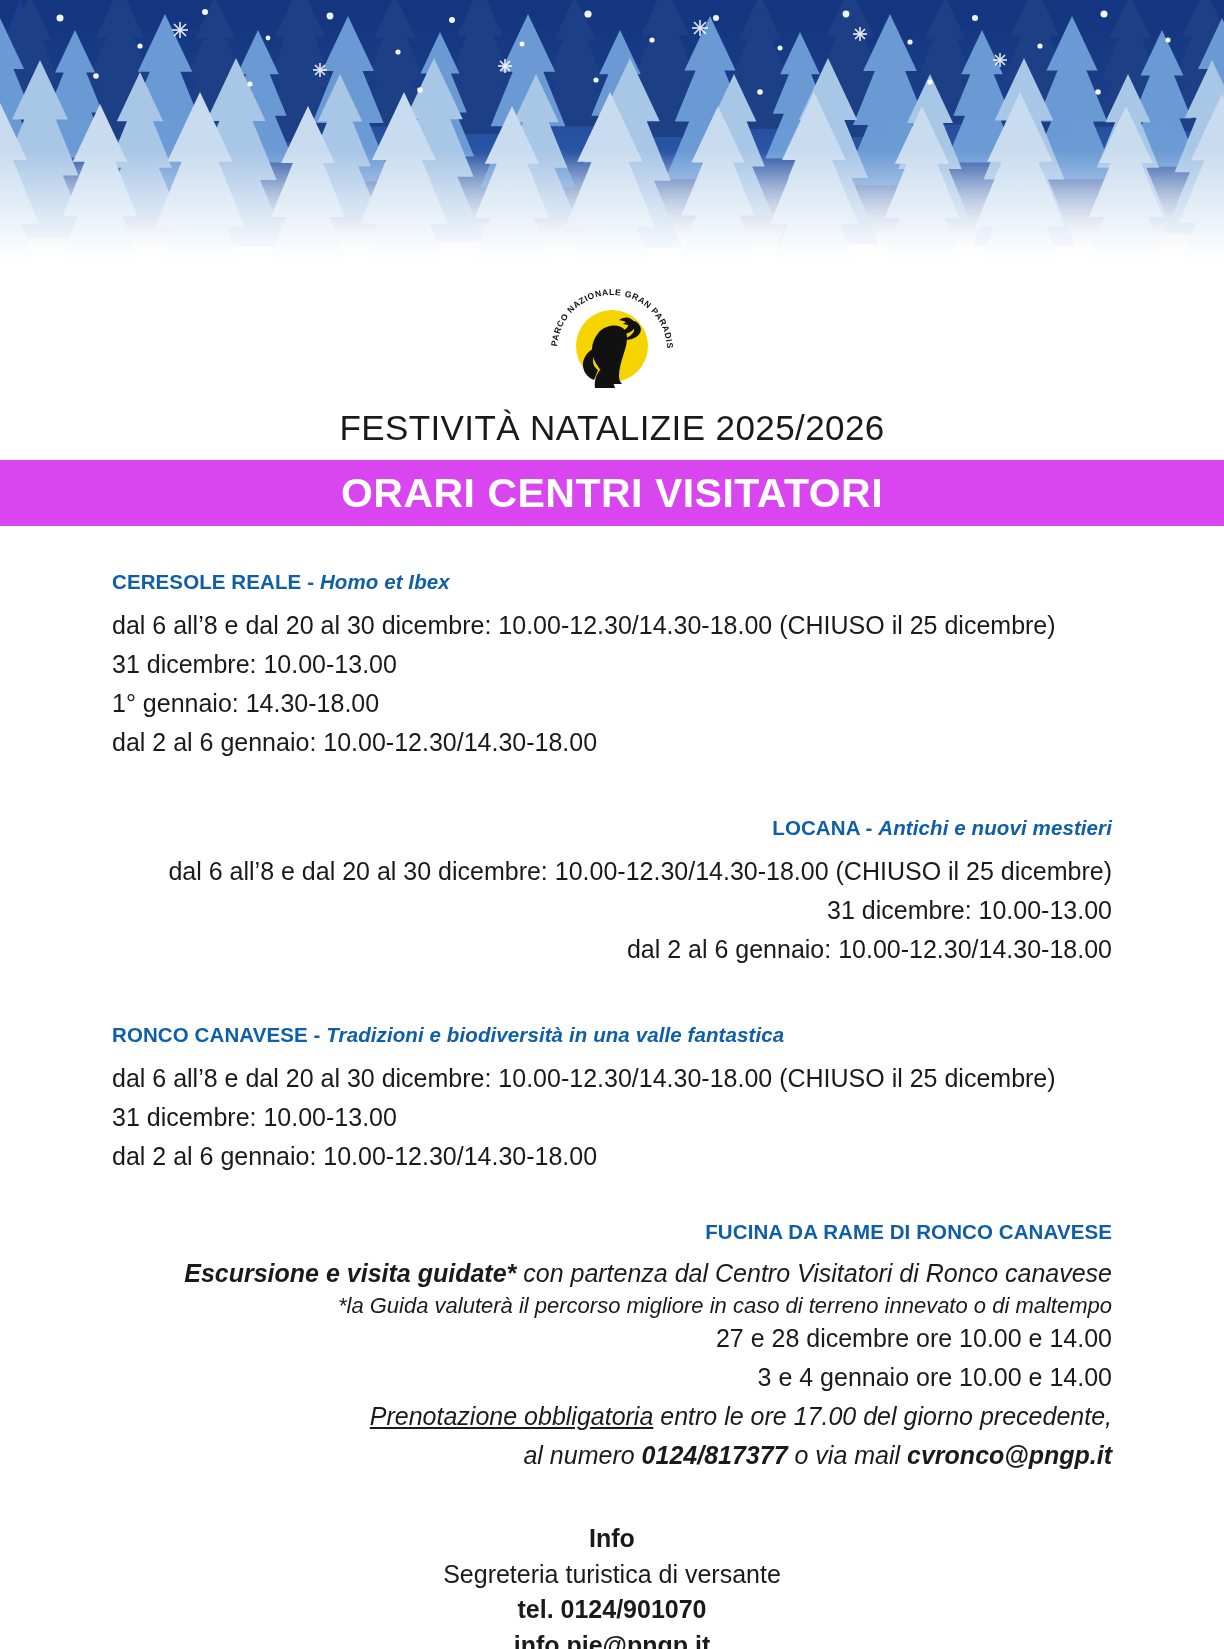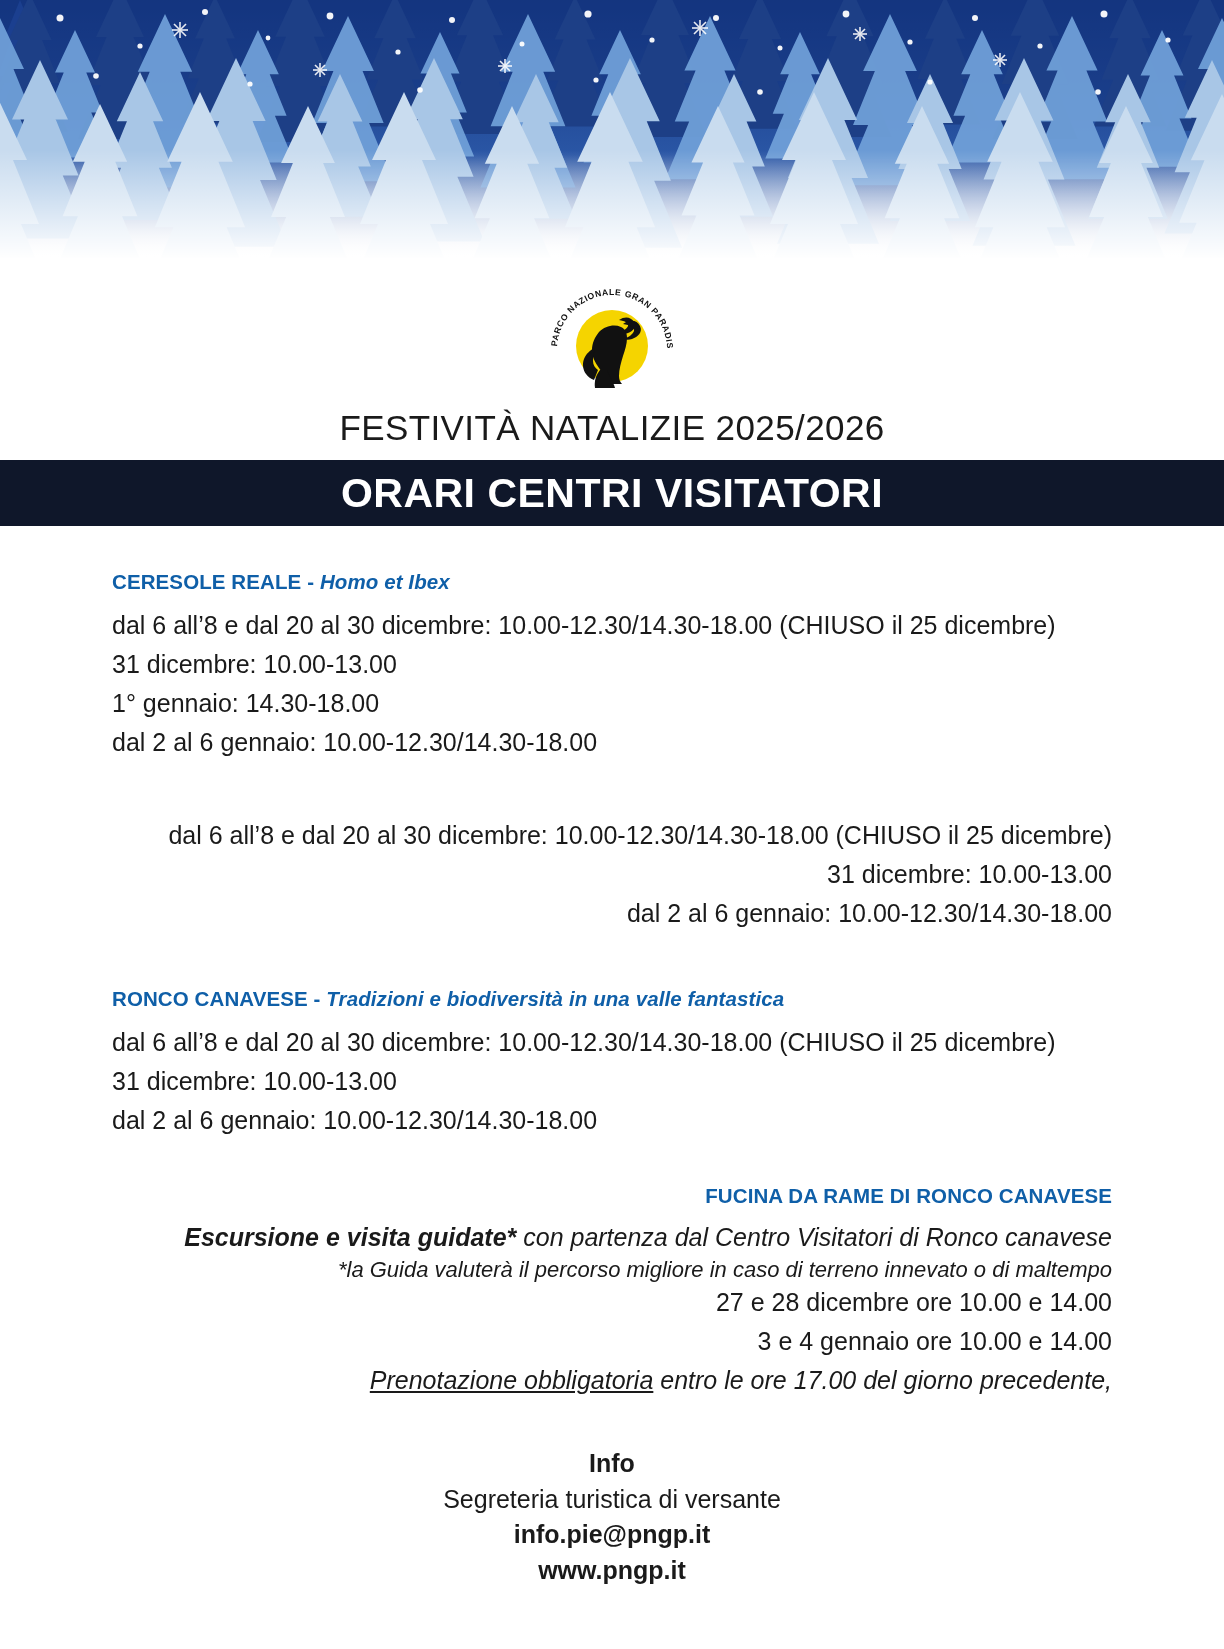--- a/index.html
+++ b/index.html
@@ -46,21 +46,21 @@
     text-align: center;
     font-size: 35px;
     letter-spacing: 0.4px;
     color: #1a1a1a;
     margin-top: 4px;
     margin-bottom: 12px;
     font-weight: 400;
   }
   .blue-band {
     width: 100%;
-    background: #0f172a;
+    background: #d946ef;
     height: 66px;
     display: flex;
     align-items: center;
     justify-content: center;
   }
   .blue-band h1 {
     margin: 0;
     color: #ffffff;
     font-size: 41px;
     font-weight: bold;
@@ -443,41 +443,44 @@
 
   <div class="block left">
     <div class="block-head"><span>CERESOLE REALE</span><span> - </span><span class="sub">Homo et Ibex</span></div>
     <div class="line">dal 6 all’8 e dal 20 al 30 dicembre: 10.00-12.30/14.30-18.00 (CHIUSO il 25 dicembre)</div>
     <div class="line">31 dicembre: 10.00-13.00</div>
     <div class="line">1° gennaio: 14.30-18.00</div>
     <div class="line">dal 2 al 6 gennaio: 10.00-12.30/14.30-18.00</div>
   </div>
 
   <div class="block right" style="margin-top:54px;">
+    <div class="block-head"><span>LOCANA</span><span> - </span><span class="sub">Antichi e nuovi mestieri</span></div>
     <div class="line">dal 6 all’8 e dal 20 al 30 dicembre: 10.00-12.30/14.30-18.00 (CHIUSO il 25 dicembre)</div>
     <div class="line">31 dicembre: 10.00-13.00</div>
     <div class="line">dal 2 al 6 gennaio: 10.00-12.30/14.30-18.00</div>
   </div>
 
   <div class="block left" style="margin-top:54px;">
     <div class="block-head"><span>RONCO CANAVESE</span><span> - </span><span class="sub">Tradizioni e biodiversità in una valle fantastica</span></div>
     <div class="line">dal 6 all’8 e dal 20 al 30 dicembre: 10.00-12.30/14.30-18.00 (CHIUSO il 25 dicembre)</div>
     <div class="line">31 dicembre: 10.00-13.00</div>
     <div class="line">dal 2 al 6 gennaio: 10.00-12.30/14.30-18.00</div>
   </div>
 
   <div class="fucina">
     <div class="block-head">FUCINA DA RAME DI RONCO CANAVESE</div>
     <div class="line"><span class="it-bold">Escursione e visita guidate*</span><span class="it"> con partenza dal Centro Visitatori di Ronco canavese</span></div>
     <div class="small">*la Guida valuterà il percorso migliore in caso di terreno innevato o di maltempo</div>
     <div class="line">27 e 28 dicembre ore 10.00 e 14.00</div>
     <div class="line">3 e 4 gennaio ore 10.00 e 14.00</div>
     <div class="line"><span class="ul">Prenotazione obbligatoria</span><span class="it"> entro le ore 17.00 del giorno precedente,</span></div>
+    <div class="line"><span class="it">al numero </span><span class="it-bold">0124/817377</span><span class="it"> o via mail </span><span class="it-bold">cvronco@pngp.it</span></div>
   </div>
 
   <div class="info">
     <div class="info-title">Info</div>
     <div class="seg">Segreteria turistica di versante</div>
+    <div class="bold">tel. 0124/901070</div>
     <div class="bold">info.pie@pngp.it</div>
     <div class="bold">www.pngp.it</div>
   </div>
 
 </div>
 
 </body></html>

